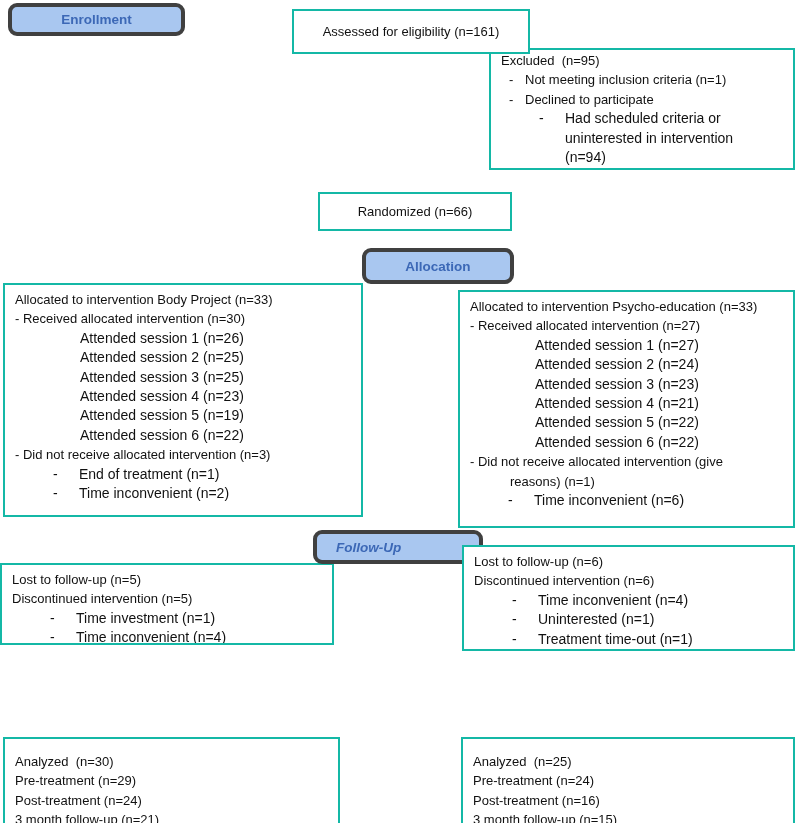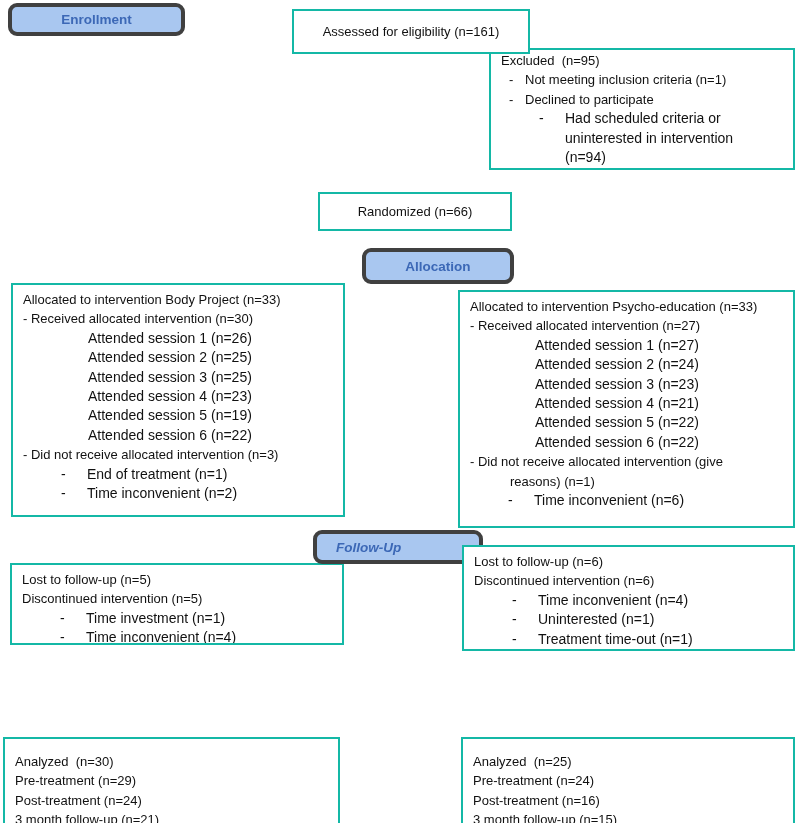--- a/index.html
+++ b/index.html
@@ -57,21 +57,21 @@
   </div>
 
   <div class="fbox center" style="left:318px;top:192px;width:194px;height:39px;">
     <span>Randomized (n=66)</span>
   </div>
 
   <div class="pill" style="left:318px;top:248px;width:152px;height:36px;margin-left:44px;">
     <span>Allocation</span>
   </div>
 
-  <div class="fbox" style="left:11px;top:283px;width:334px;height:234px;">
+  <div class="fbox" style="left:3px;top:283px;width:360px;height:234px;">
       <div class="line p"><span class="txt">Allocated to intervention Body Project (n=33)</span></div>
       <div class="line p"><span class="txt">- Received allocated intervention (n=30)</span></div>
       <div class="line sess"><span class="txt">Attended session 1 (n=26)</span></div>
       <div class="line sess"><span class="txt">Attended session 2 (n=25)</span></div>
       <div class="line sess"><span class="txt">Attended session 3 (n=25)</span></div>
       <div class="line sess"><span class="txt">Attended session 4 (n=23)</span></div>
       <div class="line sess"><span class="txt">Attended session 5 (n=19)</span></div>
       <div class="line sess"><span class="txt">Attended session 6 (n=22)</span></div>
       <div class="line p"><span class="txt">- Did not receive allocated intervention (n=3)</span></div>
       <div class="line d2"><span class="bullet">-</span><span class="txt">End of treatment (n=1)</span></div>
@@ -97,21 +97,21 @@
   </div>
 
   <div class="fbox z2" style="left:462px;top:545px;width:333px;height:106px;">
       <div class="line p"><span class="txt">Lost to follow-up (n=6)</span></div>
       <div class="line p"><span class="txt">Discontinued intervention (n=6)</span></div>
       <div class="line d2"><span class="bullet">-</span><span class="txt">Time inconvenient (n=4)</span></div>
       <div class="line d2"><span class="bullet">-</span><span class="txt">Uninterested (n=1)</span></div>
       <div class="line d2"><span class="bullet">-</span><span class="txt">Treatment time-out (n=1)</span></div>
     </div>
 
-  <div class="fbox" style="left:10px;top:563px;width:334px;height:82px;">
+  <div class="fbox" style="left:0;top:563px;width:334px;height:82px;">
       <div class="line p"><span class="txt">Lost to follow-up (n=5)</span></div>
       <div class="line p"><span class="txt">Discontinued intervention (n=5)</span></div>
       <div class="line d2"><span class="bullet">-</span><span class="txt">Time investment (n=1)</span></div>
       <div class="line d2"><span class="bullet">-</span><span class="txt">Time inconvenient (n=4)</span></div>
     </div>
 
   <div class="fbox analyzed" style="left:3px;top:708px;width:337px;height:110px;">
       <div class="line p"><span class="txt">Analyzed  (n=30)</span></div>
       <div class="line p"><span class="txt">Pre-treatment (n=29)</span></div>
       <div class="line p"><span class="txt">Post-treatment (n=24)</span></div>

